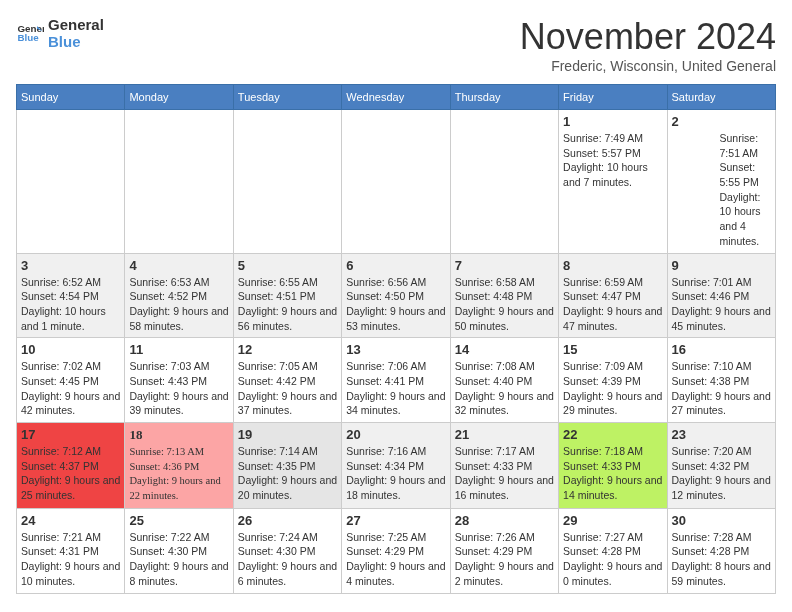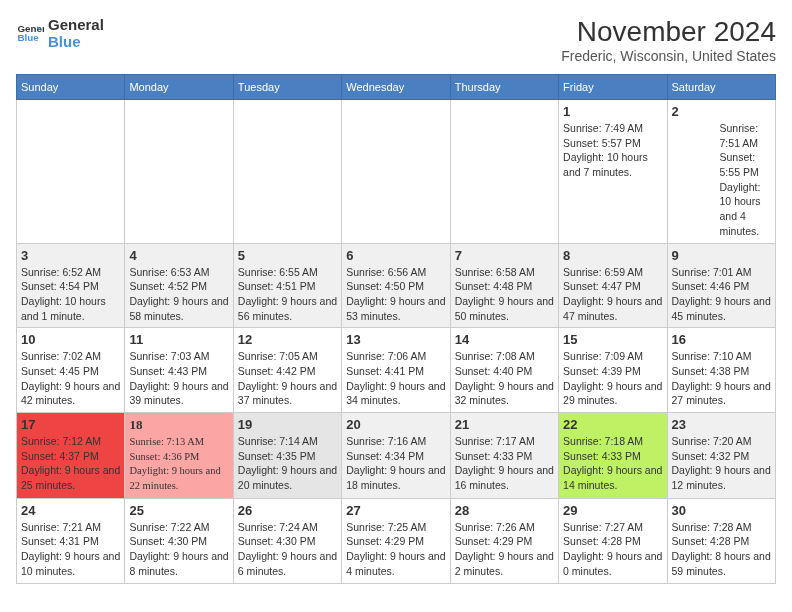--- a/index.html
+++ b/index.html
@@ -22,21 +22,21 @@
       gap: 4px;
     }
     .logo-icon {
       width: 28px;
       height: 28px;
     }
     .title-area {
       text-align: right;
     }
     .month-title {
-      font-size: 28px;
+      font-size: 36px;
       font-weight: normal;
       color: #333;
     }
     .location-title {
       font-size: 14px;
       color: #555;
     }
     .calendar {
       width: 100%;
       border-collapse: collapse;
@@ -84,21 +84,21 @@
       <text x="2" y="32" font-size="14" font-weight="bold" fill="#4a90d9">Blue</text>
       <polygon points="30,10 38,18 30,14" fill="#4a90d9"></polygon>
     </svg>
     <div>
       <div style="font-size:15px;font-weight:bold;color:#333;">General</div>
       <div style="font-size:15px;font-weight:bold;color:#4a90d9;">Blue</div>
     </div>
   </div>
   <div class="title-area">
     <div class="month-title">November 2024</div>
-    <div class="location-title">Frederic, Wisconsin, United States</div>
+    <div class="location-title">Frederic, Wisconsin, United General</div>
   </div>
 </div>
 
 <table class="calendar">
   <thead>
     <tr>
     <th>Sunday</th>
         <th>Monday</th>
         <th>Tuesday</th>
         <th>Wednesday</th>

